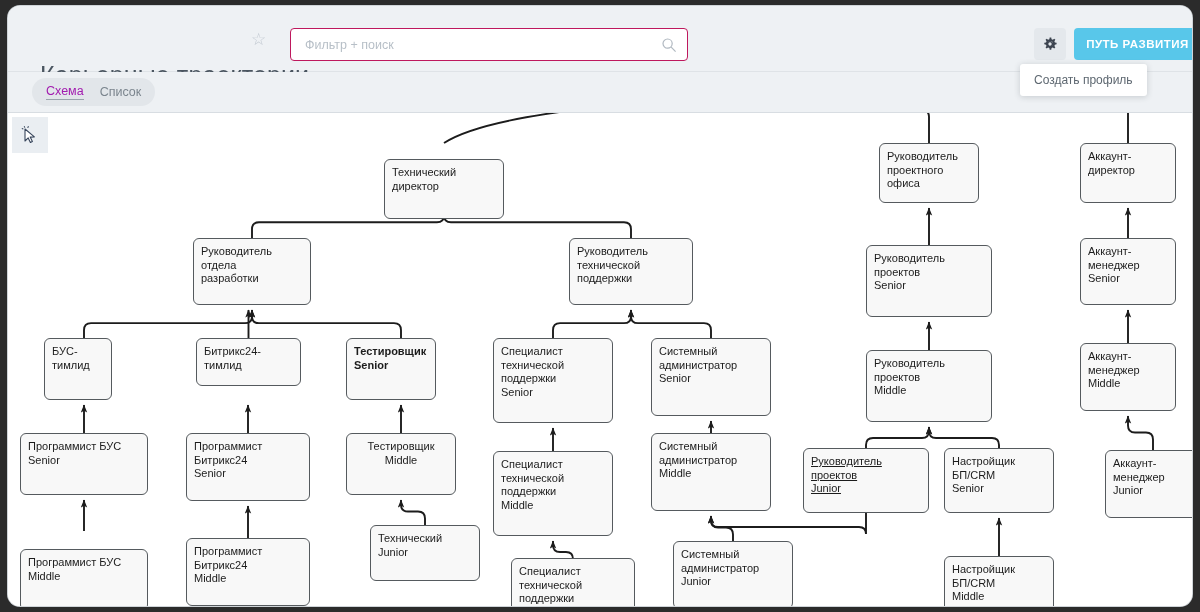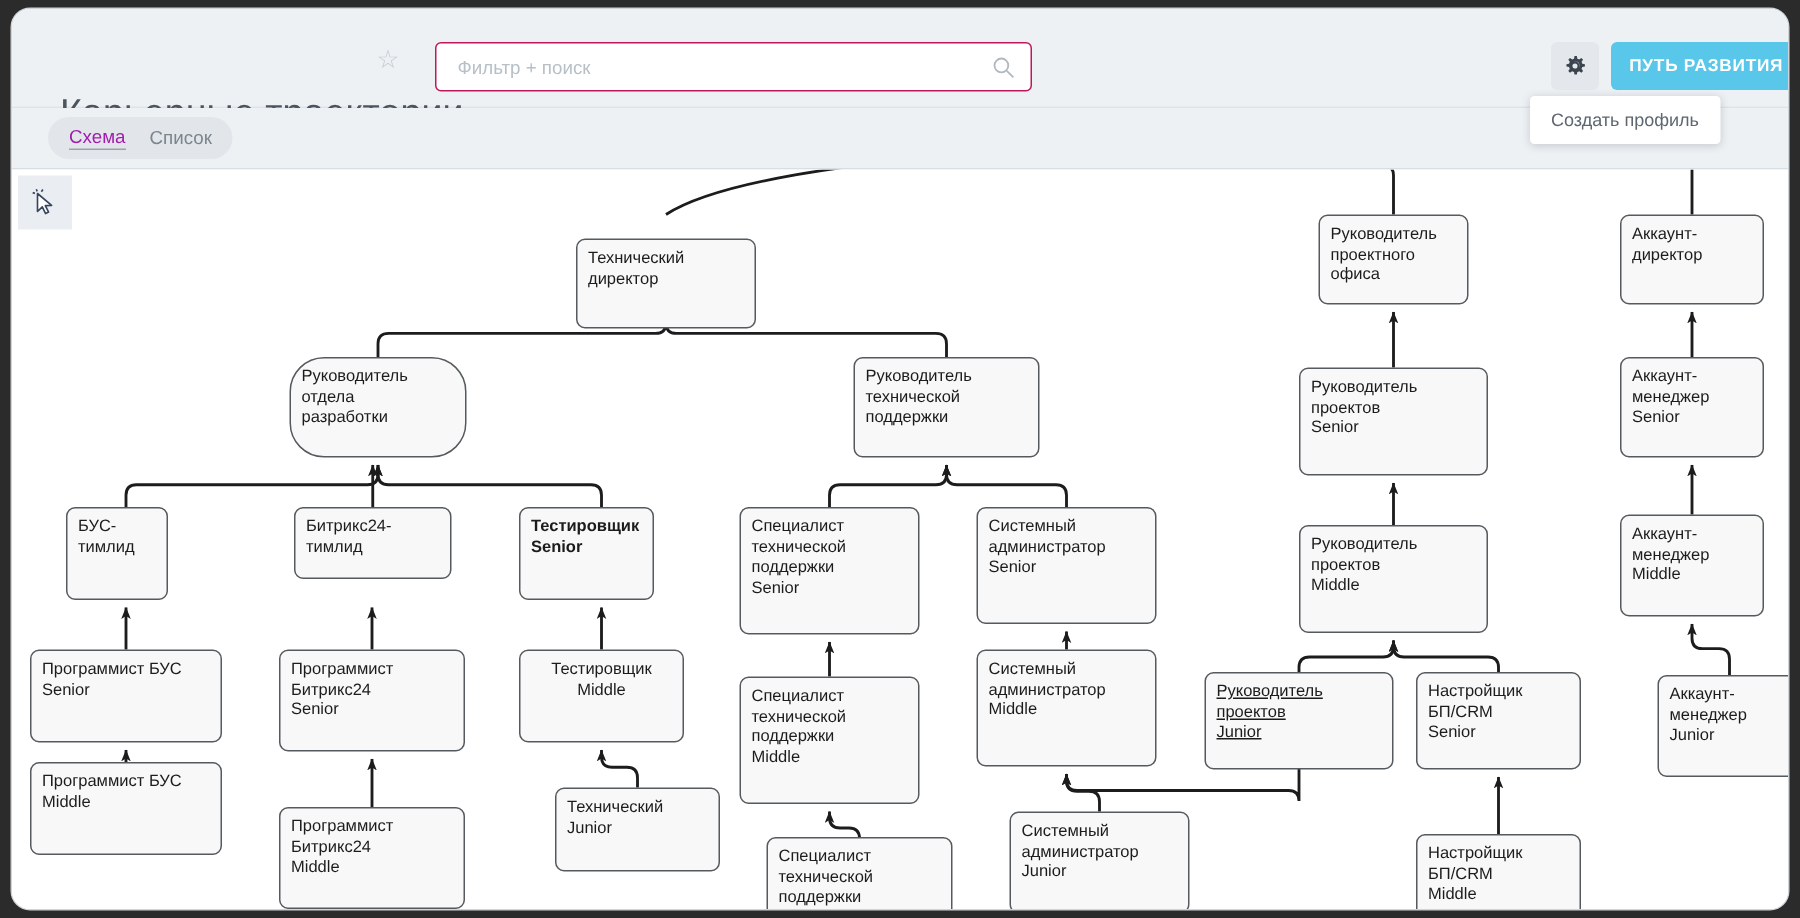--- a/index.html
+++ b/index.html
@@ -206,21 +206,21 @@
           <path d="M921,30 L921,4 Q921,-3 914,-3 L700,-3"></path>
           <path d="M1120,30 L1120,-10"></path>
         </g>
     </svg>
 
     <div id="nodes-layer">
         <div class="node" style="left: 376px; top: 30px; width: 120px; height: 60px; margin-top: 16px;">Технический директор</div>
         <div class="node" style="left: 871px; top: 30px; width: 100px; height: 60px;">Руководитель
 проектного офиса</div>
         <div class="node" style="left: 1072px; top: 30px; width: 96px; height: 60px;">Аккаунт-директор</div>
-        <div class="node" style="left: 185px; top: 125px; width: 118px; height: 67px; border-radius: 23px;">Руководитель отдела
+        <div class="node" style="left: 185px; top: 125px; width: 118px; height: 67px;">Руководитель отдела
 разработки</div>
         <div class="node" style="left: 561px; top: 125px; width: 124px; height: 67px;">Руководитель
 технической поддержки</div>
         <div class="node" style="left: 858px; top: 132px; width: 126px; height: 72px;">Руководитель проектов
 Senior</div>
         <div class="node" style="left: 1072px; top: 125px; width: 96px; height: 67px;">Аккаунт-менеджер
 Senior</div>
         <div class="node" style="left: 36px; top: 225px; width: 68px; height: 62px;">БУС-тимлид</div>
         <div class="node" style="left: 188px; top: 225px; width: 105px; height: 48px;">Битрикс24-тимлид</div>
         <div class="node" style="left: 338px; top: 225px; width: 90px; height: 62px; font-weight: bold;">Тестировщик Senior</div>
@@ -241,21 +241,21 @@
 технической поддержки
 Middle</div>
         <div class="node" style="left: 643px; top: 320px; width: 120px; height: 78px;">Системный
 администратор Middle</div>
         <div class="node selected" style="left: 795px; top: 335px; width: 126px; height: 65px;">Руководитель проектов
 Junior</div>
         <div class="node" style="left: 936px; top: 335px; width: 110px; height: 65px;">Настройщик БП/CRM
 Senior</div>
         <div class="node" style="left: 1097px; top: 337px; width: 96px; height: 68px;">Аккаунт-менеджер
 Junior</div>
-        <div class="node" style="left: 12px; top: 395px; width: 128px; height: 62px;">Программист БУС Middle</div>
+        <div class="node" style="left: 12px; top: 436px; width: 128px; height: 62px;">Программист БУС Middle</div>
         <div class="node" style="left: 178px; top: 425px; width: 124px; height: 68px;">Программист Битрикс24
 Middle</div>
         <div class="node" style="left: 362px; top: 412px; width: 110px; height: 56px;">Технический Junior</div>
         <div class="node" style="left: 503px; top: 445px; width: 124px; height: 70px;">Специалист
 технической поддержки
 Junior</div>
         <div class="node" style="left: 665px; top: 428px; width: 120px; height: 68px;">Системный
 администратор Junior</div>
         <div class="node" style="left: 936px; top: 443px; width: 110px; height: 65px;">Настройщик БП/CRM
 Middle</div>

